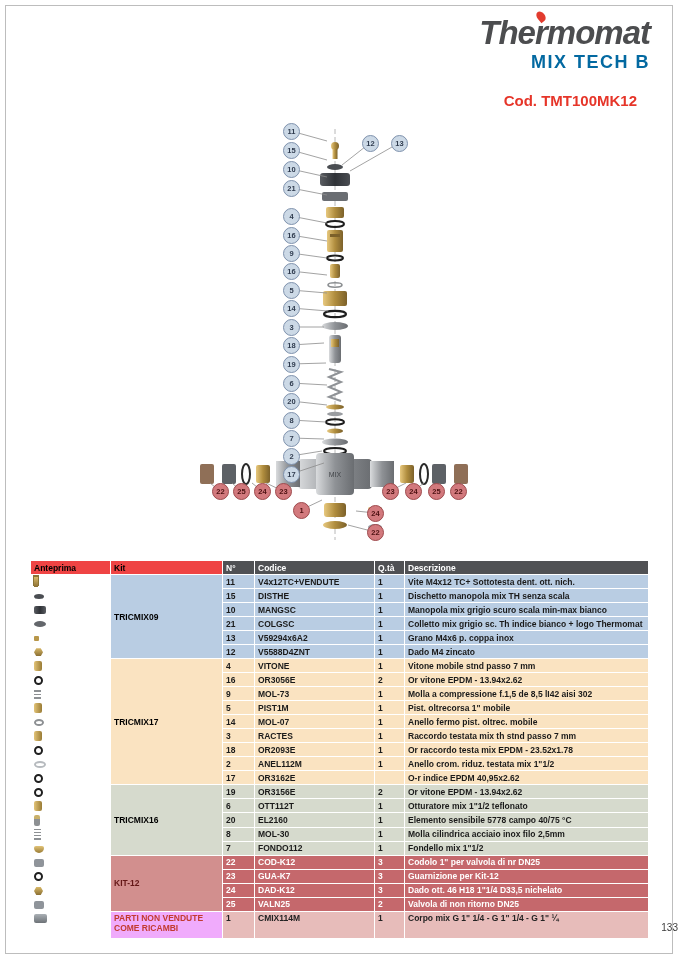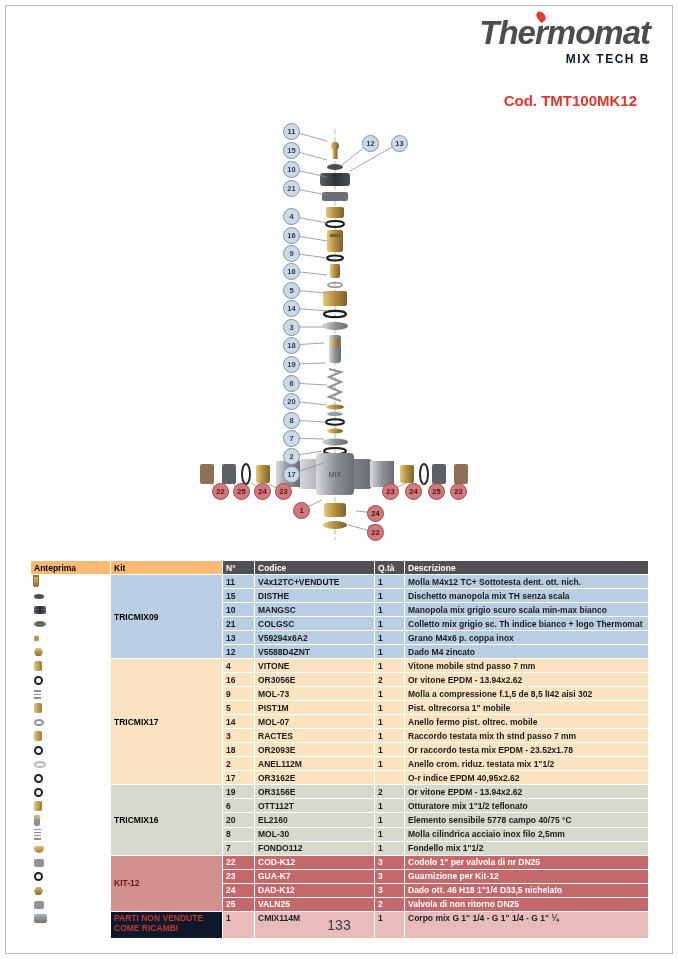--- a/index.html
+++ b/index.html
@@ -6,49 +6,49 @@
   .sheet{position:relative;width:678px;height:959px;background:#fff;margin:0 auto;
          font-family:"Liberation Sans",sans-serif;overflow:hidden;}
   .frame{position:absolute;inset:5px;border:1px solid #bdbdbd;pointer-events:none;}
 
   
   .hdr{position:absolute;top:16px;right:28px;text-align:right;}
   .brand{position:relative;display:inline-block;font-size:33px;font-weight:bold;font-style:italic;
          color:#4c4d4f;letter-spacing:-1px;line-height:1;}
   .flame{position:absolute;top:-5px;left:58px;width:8px;height:11px;background:#e23b2e;
          border-radius:60% 60% 60% 0;transform:rotate(-40deg);}
-  .subtitle{font-size:12px;color:#0f172a;letter-spacing:1.5px;margin-top:3px;font-weight:bold;}
+  .subtitle{font-size:18px;color:#0369a1;letter-spacing:1.5px;margin-top:3px;font-weight:bold;}
   .code{position:absolute;top:92px;right:41px;font-size:15px;font-weight:bold;color:#e63529;}
 
   
   .diagram{position:absolute;left:180px;top:115px;width:300px;height:440px;}
   .diagram svg{position:absolute;left:0;top:0;}
   .callout{position:absolute;width:15px;height:15px;margin-left:-8px;margin-top:-8px;
            border-radius:50%;text-align:center;line-height:15px;font-size:7.5px;font-weight:bold;}
   .callout.blue{background:#ccd9e6;border:1px solid #7f92ad;color:#2f3b4e;}
   .callout.red{background:#d2797d;border:1px solid #9e4a4d;color:#4d1112;}
 
   
   .table-wrap{position:absolute;left:30px;top:560px;}
   table.parts{border-collapse:collapse;width:618px;table-layout:fixed;border:1px solid #8e8e8e;}
   table.parts th,table.parts td{padding:1px 3px;height:11px;font-size:8.5px;
       border:1px solid #fff;overflow:hidden;white-space:nowrap;text-align:left;vertical-align:middle;}
-  th.h-light{background:#fdba74;color:#000;font-size:9px;border-bottom:2px solid #4c4c4c;}
+  th.h-light{background:#ef4444;color:#000;font-size:9px;border-bottom:2px solid #4c4c4c;}
   th.h-dark{background:#505154;color:#fff;font-size:9px;border-bottom:2px solid #4c4c4c;}
   td.cell{font-weight:bold;color:#1a1a1a;}
   td.col-prev{background:#fff;text-align:center;border-color:#e6e6e6;}
   td.col-kit{font-weight:bold;vertical-align:top;}
   
   tr.g-blue td.cell, tr.g-blue td.col-kit{background:#b9cde3;}
   tr.g-tan  td.cell, tr.g-tan  td.col-kit{background:#fae3c1;}
   tr.g-gray td.cell, tr.g-gray td.col-kit{background:#d6dacd;}
   tr.g-red  td.cell{background:#c5686c;color:#fff;}
   tr.g-red  td.col-kit{background:#d28f8e;color:#641717;}
   tr.g-pink td.cell{background:#e7bcba;color:#222;}
-  tr.g-pink td.col-kit{background:#0f172a;color:#c23a30;white-space:normal;line-height:1.25;}
+  tr.g-pink td.col-kit{background:#f0abfc;color:#c23a30;white-space:normal;line-height:1.25;}
   tr.g-pink td{height:24px;vertical-align:top;}
 
   
   .pv{display:inline-block;vertical-align:middle;}
   .pv-screw{width:4px;height:10px;background:linear-gradient(#d9b968,#8a6f33);box-shadow:0 -2px 0 1px #8a7436;}
   .pv-disc{width:10px;height:5px;border-radius:50%;background:#4a4d52;}
   .pv-knob{width:12px;height:8px;border-radius:2px;background:linear-gradient(90deg,#5a5d62,#2e3136,#5a5d62);}
   .pv-collar{width:12px;height:6px;border-radius:50%;background:#63666b;}
   .pv-grub{width:5px;height:5px;background:#b8974a;border-radius:1px;}
   .pv-nut{width:9px;height:8px;background:linear-gradient(#d9b968,#8a6f33);clip-path:polygon(25% 0,75% 0,100% 50%,75% 100%,25% 100%,0 50%);}
@@ -56,22 +56,22 @@
   .pv-oring{width:9px;height:9px;border:2.5px solid #1f1f1f;border-radius:50%;box-sizing:border-box;}
   .pv-ring{width:10px;height:7px;border:2px solid #8d9093;border-radius:50%;box-sizing:border-box;}
   .pv-spring{width:7px;height:11px;background:repeating-linear-gradient(0deg,#8d9093 0 1.5px,transparent 1.5px 3.5px);}
   .pv-chrome{width:12px;height:7px;border:2.5px solid #b6babe;border-radius:50%;box-sizing:border-box;}
   .pv-cart{width:6px;height:11px;border-radius:2px;background:linear-gradient(#c9b06a 40%,#8d9093 40%);}
   .pv-cap{width:10px;height:7px;border-radius:2px 2px 5px 5px;background:linear-gradient(#e2c377,#9a7c35);}
   .pv-gray{width:10px;height:8px;border-radius:2px;background:#8f949a;}
   .pv-body{width:13px;height:9px;border-radius:2px;background:linear-gradient(#aab0b5,#6d7277);}
 
   
-  .pagenum{position:absolute;bottom:26px;left:0;width:100%;text-align:center;
-           font-size:14px;color:#3c3c3c;}
+  .pagenum{position:absolute;bottom:26px;left:0;width:100%;text-align:right;
+           font-size:10px;color:#3c3c3c;}
 </style>
 </head>
 <body>
 
 <div class="sheet">
   <div class="frame"></div>
 
   <div class="hdr">
     <div class="brand">
       <span class="flame"></span>
@@ -236,21 +236,21 @@
           <th class="h-dark">Descrizione</th>
         </tr>
       </thead>
       <tbody>
           <tr class="g-blue">
             <td class="col-prev"><span class="pv pv-screw"></span></td>
             <td class="col-kit" rowspan="6">TRICMIX09</td>
             <td class="cell">11</td>
             <td class="cell">V4x12TC+VENDUTE</td>
             <td class="cell">1</td>
-            <td class="cell">Molla M4x12 TC+ Sottotesta dent. ott. nich.</td>
+            <td class="cell">Vite M4x12 TC+ Sottotesta dent. ott. nich.</td>
           </tr>
           <tr class="g-blue">
             <td class="col-prev"><span class="pv pv-disc"></span></td>
             <td class="cell">15</td>
             <td class="cell">DISTHE</td>
             <td class="cell">1</td>
             <td class="cell">Dischetto manopola mix TH senza scala</td>
           </tr>
           <tr class="g-blue">
             <td class="col-prev"><span class="pv pv-knob"></span></td>

